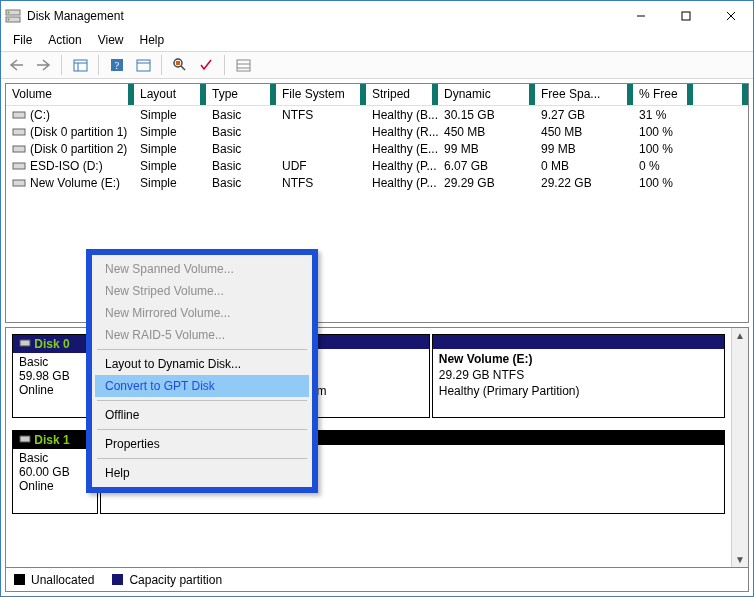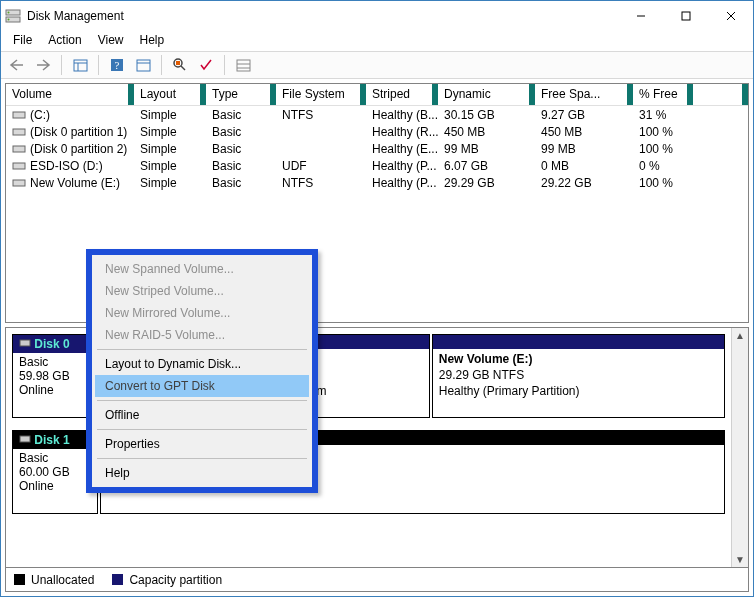--- a/index.html
+++ b/index.html
@@ -107,21 +107,21 @@
     width: 86px;
     border:1px solid #000;
     padding: 4px 6px;
     font-size:12px;
     display:flex; flex-direction:column;
     margin-right: 2px;
     position: relative;
   }
   .diskinfo .disk-head {
     background:#17166f;
-    color:#5eead4;
+    color:#84cc16;
     font-weight:bold;
     margin:-4px -6px 2px -6px;
     padding: 2px 6px;
     height: 18px;
   }
   .diskrow.disk1 .disk-head { background:#000; }
   .partstrip {
     flex:1;
     display:flex;
     gap:2px;
@@ -169,21 +169,21 @@
     padding: 3px;
     z-index: 99;
     font-size:12px;
   }
   .ctxitem {
     height: 22px;
     display:flex; align-items:center;
     padding: 0 10px;
   }
   .ctxitem.disabled { color:#8f8f8f; }
-  .ctxitem.selected { background:#91c9f7; color:#404040; }
+  .ctxitem.selected { background:#91c9f7; color:#1d4ed8; }
   .ctxsep { height:1px; background:#c0c0c0; margin:3px 2px; }
 </style>
 </head>
 <body>
 
 <div class="titlebar">
   <svg class="app-icon" viewBox="0 0 16 16">
     <rect x="1" y="2" width="14" height="5" fill="#d9d9d9" stroke="#777"></rect>
     <rect x="1" y="9" width="14" height="5" fill="#d9d9d9" stroke="#777"></rect>
     <circle cx="3.5" cy="4.5" r="1" fill="#5aa02c"></circle>

